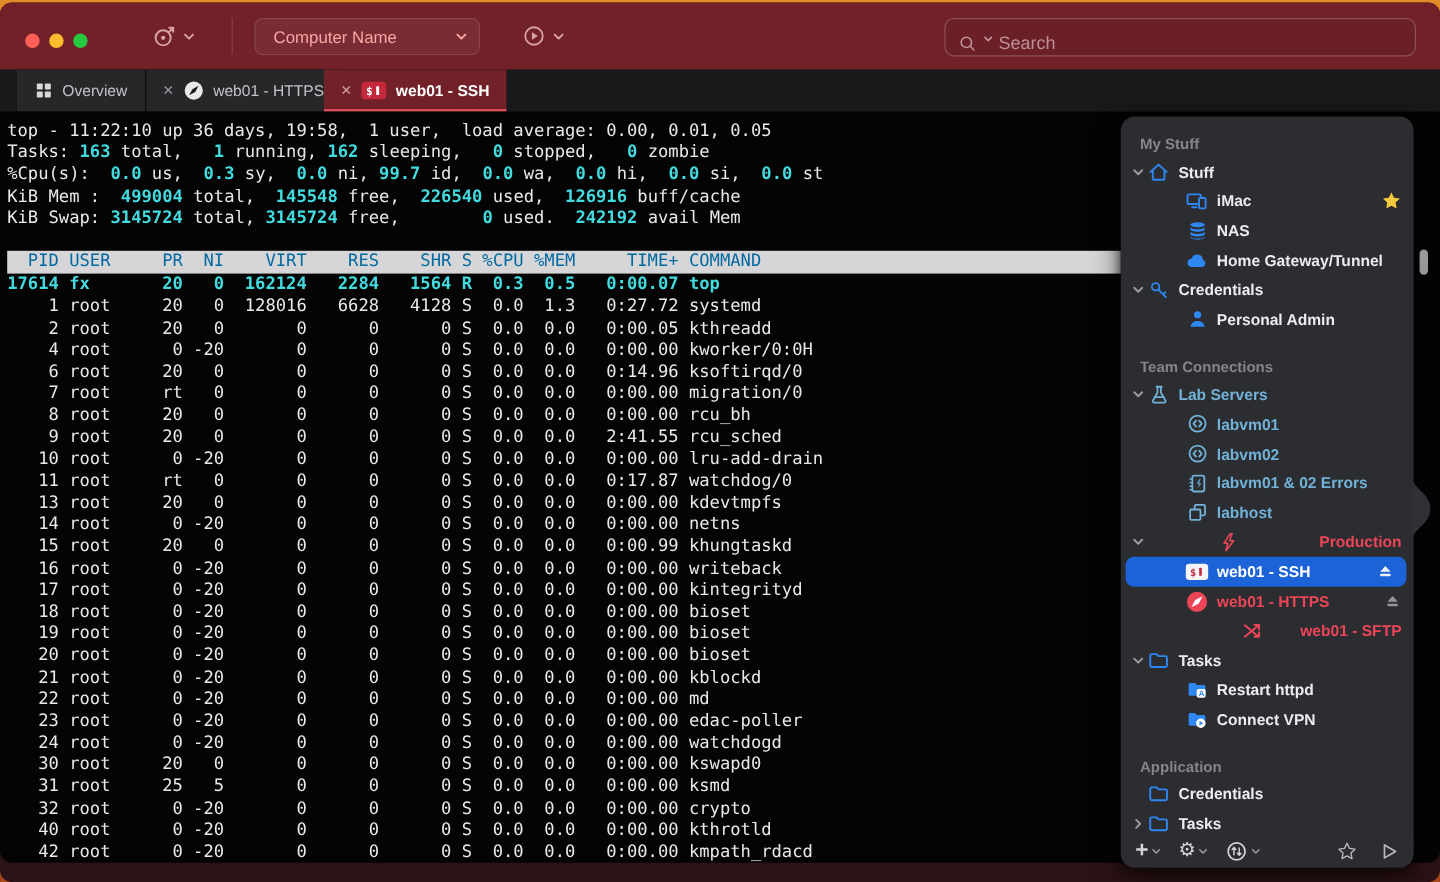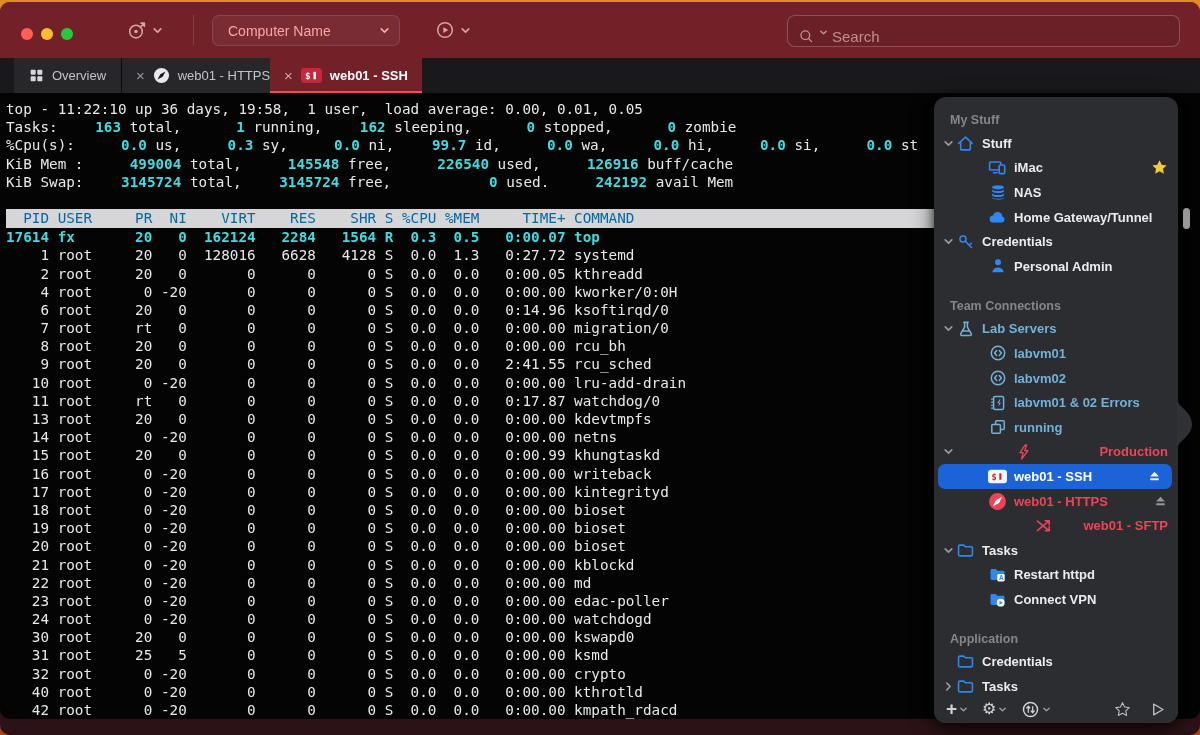--- a/index.html
+++ b/index.html
@@ -36,21 +36,21 @@
   .tab-active{position:absolute;left:270px;top:0;bottom:0;width:152px;background:var(--titlebar);
        display:flex;align-items:center;justify-content:center;gap:8px;color:#fff;font-size:13px;font-weight:700;}
   .tab-active .x{color:#cda3a8;font-size:15px;font-weight:400;line-height:1;}
   .tab-active .underline{position:absolute;left:0;right:0;bottom:0;height:2.5px;background:var(--activeunderline);}
   
   .terminal{position:absolute;top:91px;left:0;right:0;bottom:16px;background:#040404;
       border-radius:0 0 10px 10px;overflow:hidden;
       font-family:"DejaVu Sans Mono",monospace;font-size:14.3px;line-height:18.2px;color:#e9e9e9;}
   .term-inner{padding:7px 0 0 6px;white-space:pre;}
   .tline{height:18.2px;}
-  .cy{color:var(--cyan);font-weight:bold;margin-left:29px;}
+  .cy{color:var(--cyan);font-weight:bold;}
   .thead{background:#d6d6d8;color:#0369a1;width:928px;height:19px;}
   .prow{height:18.2px;}
   .prow.hl{color:var(--cyan);font-weight:bold;}
   .scroll-thumb{position:absolute;left:1183px;top:206px;width:7px;height:21px;background:#98989a;border-radius:3.5px;}
   
   .panel{position:absolute;left:934px;top:95px;width:244px;height:626px;background:var(--panel);
       border-radius:12px;box-shadow:0 6px 22px rgba(0,0,0,.65),0 0 8px rgba(0,0,0,.5);overflow:hidden;}
   .panel-scroll{position:absolute;inset:0 0 28px 0;overflow:hidden;padding-top:12px;}
   .s-title{height:22px;display:flex;align-items:center;padding-left:16px;
       color:#85858a;font-size:12.5px;font-weight:700;}
@@ -315,21 +315,21 @@
         </div>
         <div class="s-row tone-lab">
           <span class="chev"></span>
           <span class="ind"></span>
           <span class="ico">
             <svg width="18" height="18" viewBox="0 0 18 18" fill="none" stroke="currentColor" stroke-width="1.5" stroke-linecap="round" stroke-linejoin="round">
               <rect x="6.6" y="2.8" width="8.6" height="8.6" rx="1"></rect>
               <rect x="2.8" y="6.6" width="8.6" height="8.6" rx="1" fill="#2b2d31"></rect>
             </svg>
           </span>
-          <span class="lbl">running</span>
+          <span class="lbl">labhost</span>
         </div>
         <div class="s-row tone-red">
           <span class="chev">
             <svg width="11" height="11" viewBox="0 0 10 10" fill="none" stroke="currentColor" stroke-width="1.5" stroke-linecap="round" stroke-linejoin="round">
               <path d="M2 3.5 5 6.5 8 3.5"></path>
             </svg>
           </span>
           <span class="ico">
             <svg width="18" height="18" viewBox="0 0 18 18" fill="none" stroke="currentColor" stroke-width="1.5" stroke-linecap="round" stroke-linejoin="round">
               <path d="M10.2 1.8 5 9.6h3.1L6.6 16l6.4-8.3h-3.3l2-5.9z" stroke-width="1.3"></path>

